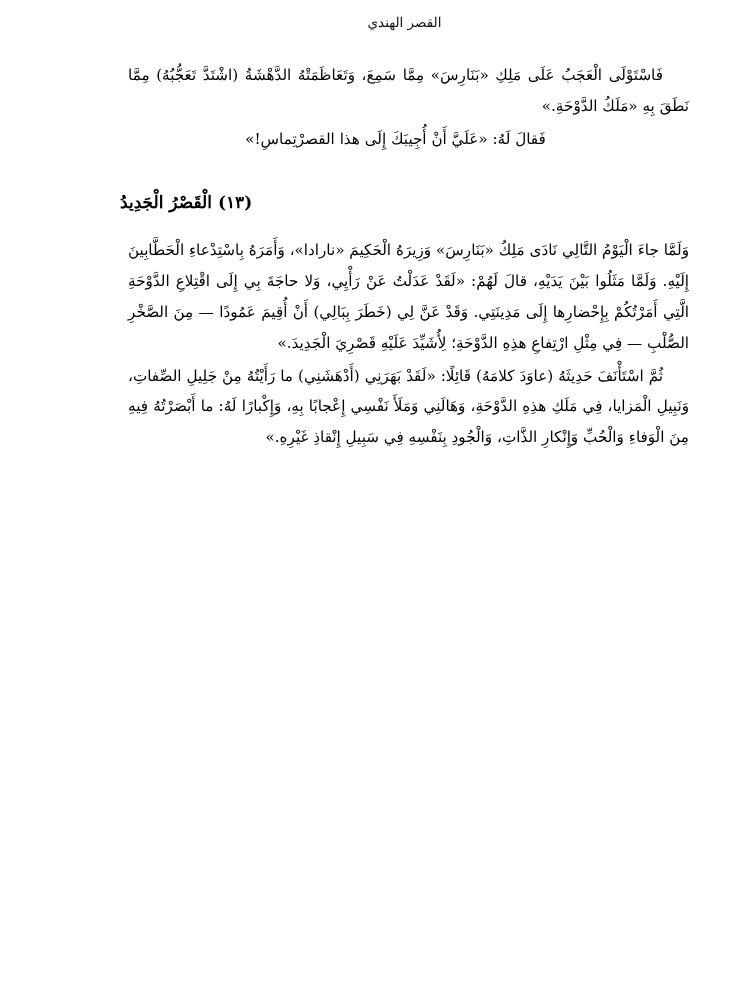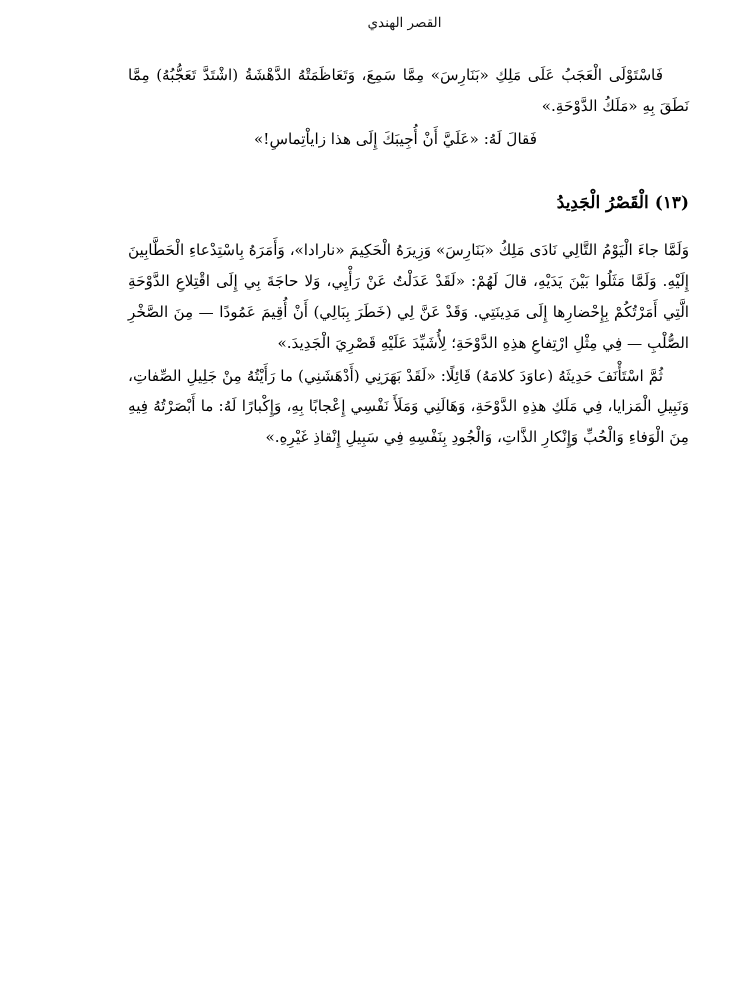--- a/index.html
+++ b/index.html
@@ -38,39 +38,39 @@
   p {
     margin: 0 0 2px 8px;
     text-align: justify;
   }
   p.indent {
     text-indent: 26px;
   }
   .section-title {
     font-size: 17px;
     font-weight: bold;
-    text-align: right;
+    text-align: left;
     margin: 30px 0 16px 0;
     direction: rtl;
   }
   .nojust-center {
     text-align: center;
   }
 </style>
 </head>
 <body>
 
 <div class="page">
 
   <div class="header">القصر الهندي</div>
 
   <div class="body-text">
 
     <p class="indent">فَاسْتَوْلَى الْعَجَبُ عَلَى مَلِكِ «بَنَارِسَ» مِمَّا سَمِعَ، وَتَعَاظَمَتْهُ الدَّهْشَةُ (اشْتَدَّ تَعَجُّبُهُ) مِمَّا نَطَقَ بِهِ «مَلَكُ الدَّوْحَةِ.»</p>
-    <p class="indent nojust-center">فَقالَ لَهُ: «عَلَيَّ أَنْ أُجِيبَكَ إِلَى هذا زاياْتِماسِ!»</p>
+    <p class="indent nojust-center">فَقالَ لَهُ: «عَلَيَّ أَنْ أُجِيبَكَ إِلَى هذا القصرْتِماسِ!»</p>
 
     <div class="section-title">(١٣) الْقَصْرُ الْجَدِيدُ</div>
 
     <p>وَلَمَّا جاءَ الْيَوْمُ التَّالِي نَادَى مَلِكُ «بَنَارِسَ» وَزِيرَهُ الْحَكِيمَ «نارادا»، وَأَمَرَهُ بِاسْتِدْعاءِ الْحَطَّابِينَ إِلَيْهِ. وَلَمَّا مَثَلُوا بَيْنَ يَدَيْهِ، قالَ لَهُمْ: «لَقَدْ عَدَلْتُ عَنْ رَأْيِي، وَلا حاجَةَ بِي إِلَى اقْتِلاعِ الدَّوْحَةِ الَّتِي أَمَرْتُكُمْ بِإِحْضارِها إِلَى مَدِينَتِي. وَقَدْ عَنَّ لِي (خَطَرَ بِبَالِي) أَنْ أُقِيمَ عَمُودًا — مِنَ الصَّخْرِ الصُّلْبِ — فِي مِثْلِ ارْتِفاعِ هذِهِ الدَّوْحَةِ؛ لِأُشَيِّدَ عَلَيْهِ قَصْرِيَ الْجَدِيدَ.»</p>
     <p class="indent">ثُمَّ اسْتَأْنَفَ حَدِيثَهُ (عاوَدَ كلامَهُ) قَائِلًا: «لَقَدْ بَهَرَنِي (أَدْهَشَنِي) ما رَأَيْتُهُ مِنْ جَلِيلِ الصِّفاتِ، وَنَبِيلِ الْمَزايا، فِي مَلَكِ هذِهِ الدَّوْحَةِ، وَهَالَنِي وَمَلَأَ نَفْسِي إِعْجابًا بِهِ، وَإِكْبارًا لَهُ: ما أَبْصَرْتُهُ فِيهِ مِنَ الْوَفاءِ وَالْحُبِّ وَإِنْكارِ الذَّاتِ، وَالْجُودِ بِنَفْسِهِ فِي سَبِيلِ إِنْقاذِ غَيْرِهِ.»</p>
 
   </div>
 
 </div>
 

